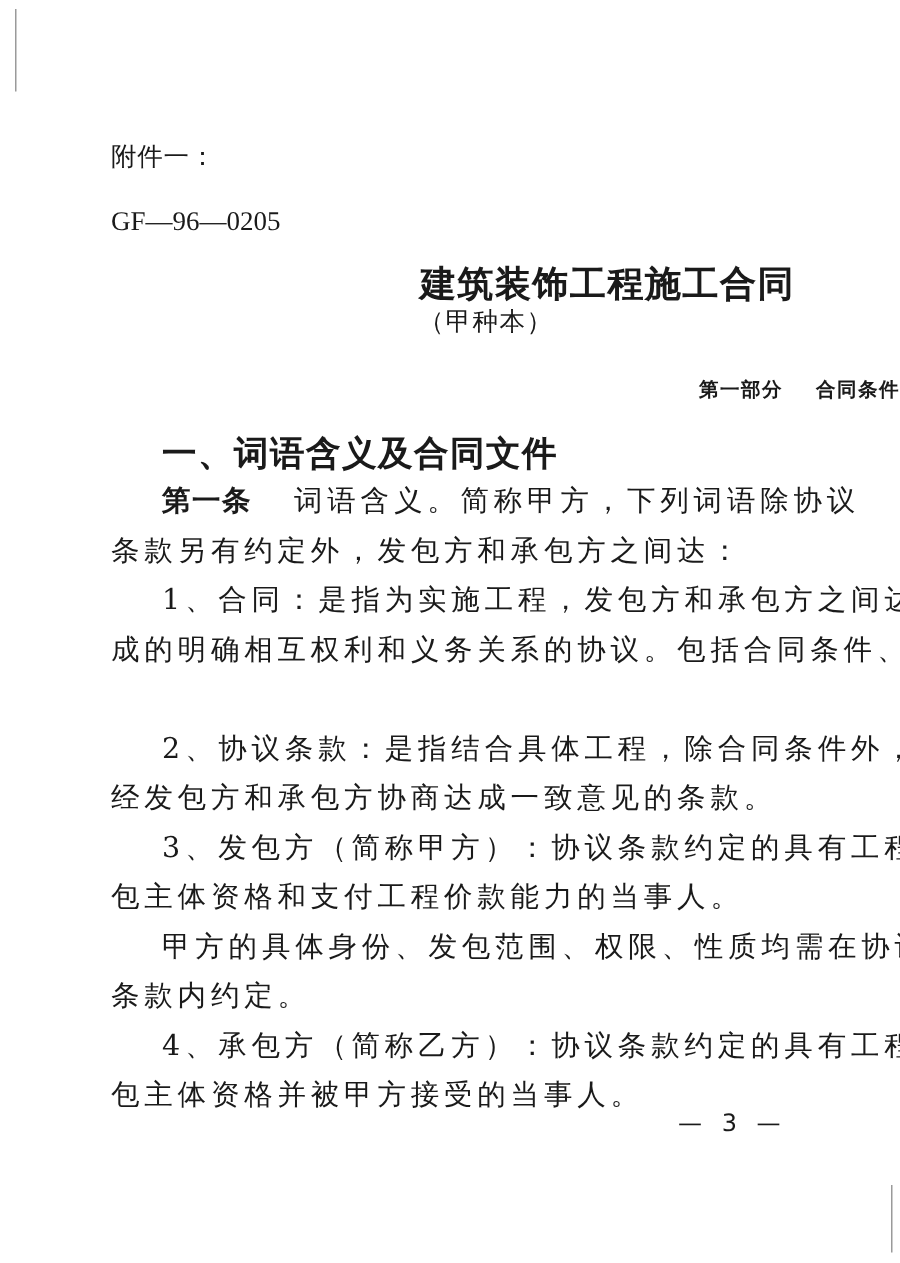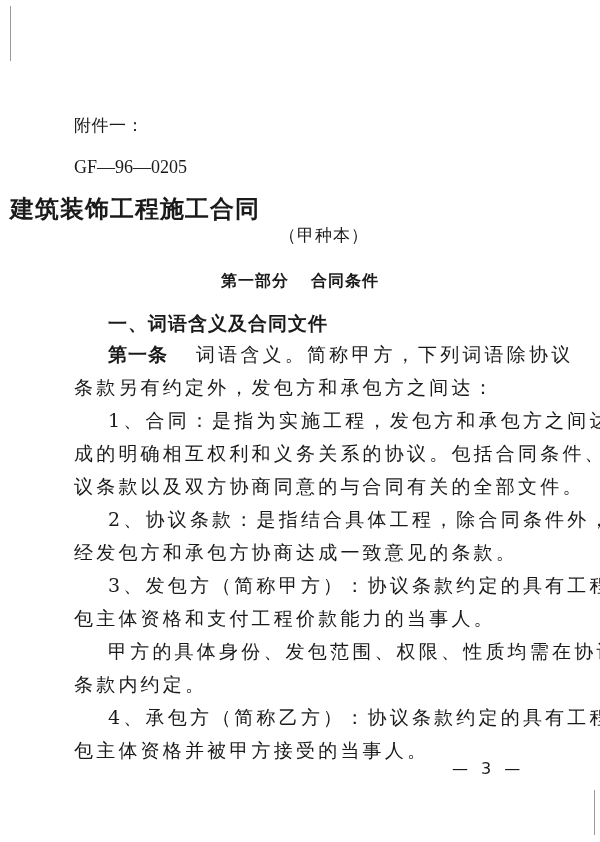--- a/index.html
+++ b/index.html
@@ -31,65 +31,64 @@
       left: 594px; top: 790px;
       width: 1px; height: 45px;
       background: #9a9a9a;
     }
     .line {
       position: absolute;
       white-space: nowrap;
       font-size: 19px;
       letter-spacing: 3.2px;
       line-height: 22px;
-      margin-top: 20px;
     }
     .attach {
       left: 74px; top: 94px;
       font-size: 17px;
       letter-spacing: 0.5px;
     }
     .code {
       left: 74px; top: 136px;
       font-family: "Liberation Serif", serif;
       font-size: 18px;
       letter-spacing: 0;
     }
     .title {
-      left: 0; width: 530px; text-align: left;
+      left: 0; width: 530px; text-align: right;
       top: 174px;
       font-family: "DejaVu Sans", "Liberation Sans", sans-serif;
       font-weight: bold;
       font-size: 24px;
       letter-spacing: 1px;
       line-height: 30px;
       padding-left: 10px;
       box-sizing: border-box;
     }
     .subtitle {
       left: 0; width: 600px; text-align: center;
       top: 204px;
       font-size: 17px;
       letter-spacing: 1px;
       padding-left: 24px;
     }
     .part {
-      left: 0; width: 600px; text-align: center;
+      left: 0; width: 600px; text-align: right;
       top: 250px;
       font-family: "DejaVu Sans", "Liberation Sans", sans-serif;
       font-weight: bold;
-      font-size: 16px;
+      font-size: 13px;
       letter-spacing: 1px;
     }
     .part .gap { display: inline-block; width: 22px; }
     .section {
       left: 108px; top: 292px;
       font-family: "DejaVu Sans", "Liberation Sans", sans-serif;
       font-weight: bold;
-      font-size: 19px;
+      font-size: 23px;
       letter-spacing: 1px;
     }
     .article-label {
       font-family: "DejaVu Sans", "Liberation Sans", sans-serif;
       font-weight: bold;
       letter-spacing: 1px;
       margin-right: 28px;
     }
     .indent { left: 108px; }
     .flush { left: 74px; }
@@ -119,21 +118,20 @@
 
   <div class="line section">一、词语含义及合同文件</div>
 
   <div class="line indent" style="top:323px;">
     <span class="article-label">第一条</span><span>词语含义。简称甲方，下列词语除协议</span>
   </div>
   <div class="line flush" style="top:356px;">条款另有约定外，发包方和承包方之间达：</div>
 
   <div class="line indent" style="top:389px;">1、合同：是指为实施工程，发包方和承包方之间达</div>
   <div class="line flush" style="top:422px;">成的明确相互权利和义务关系的协议。包括合同条件、协</div>
-  <div class="line flush" style="top:455px;">议条款以及双方协商同意的与合同有关的全部文件。</div>
 
   <div class="line indent" style="top:488px;">2、协议条款：是指结合具体工程，除合同条件外，</div>
   <div class="line flush" style="top:521px;">经发包方和承包方协商达成一致意见的条款。</div>
 
   <div class="line indent" style="top:554px;">3、发包方（简称甲方）：协议条款约定的具有工程发</div>
   <div class="line flush" style="top:587px;">包主体资格和支付工程价款能力的当事人。</div>
 
   <div class="line indent" style="top:620px;">甲方的具体身份、发包范围、权限、性质均需在协议</div>
   <div class="line flush" style="top:620px; top:623px; top:620px;"></div>
 

